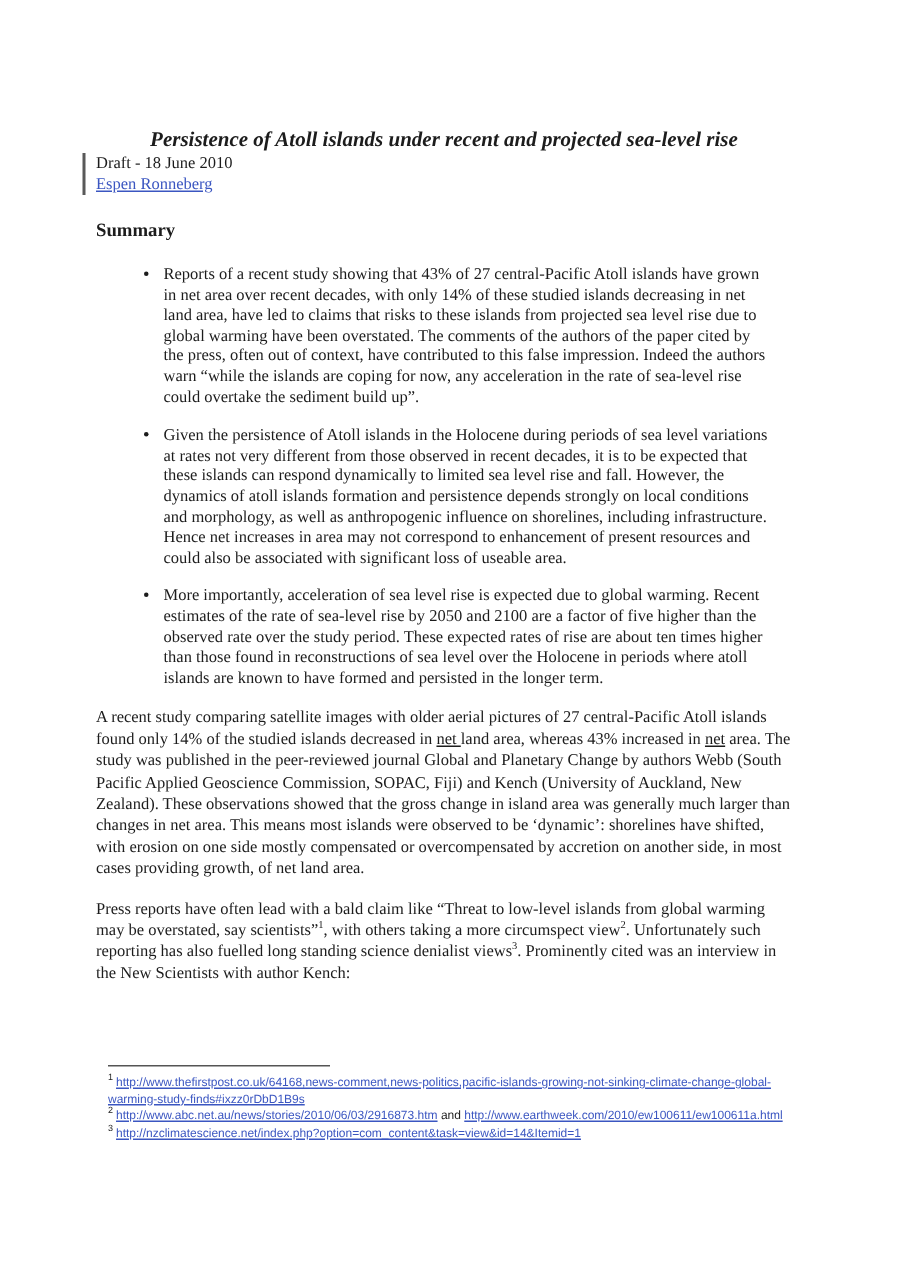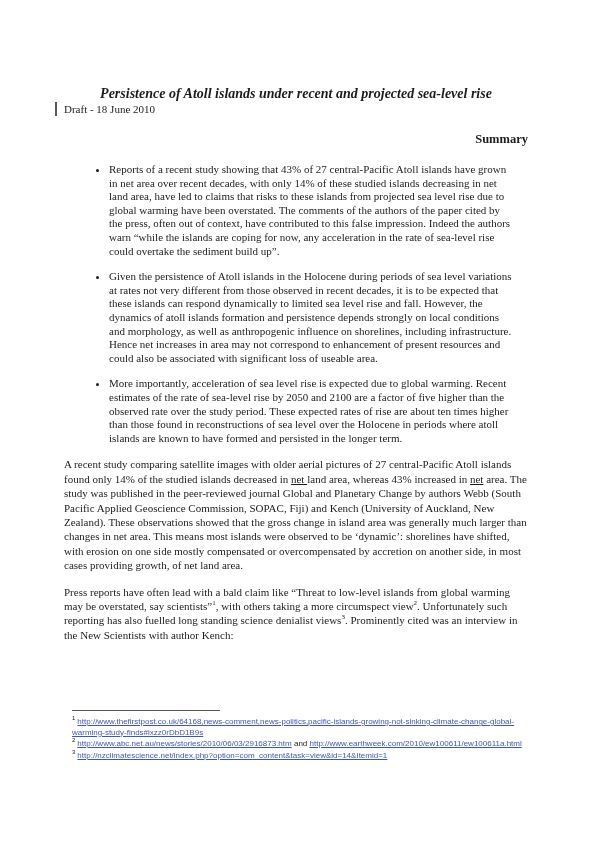--- a/index.html
+++ b/index.html
@@ -29,21 +29,21 @@
   .meta-line { white-space: nowrap; }
 
   .link {
     color: var(--link);
     text-decoration: underline;
     cursor: pointer;
   }
 
   .summary-heading {
     margin: 16px 0 0 0;
-    text-align: right;
+    text-align: left;
     font-size: 12.5px; font-weight: bold; line-height: 15px;
   }
 
   ul.summary-list {
     margin: 16px 0 0 0;
     padding-left: 33px;
     font-size: 11px;
     line-height: 13.6px;
     list-style-type: disc;
   }
@@ -80,20 +80,23 @@
 </style>
 </head>
 <body>
 
 <div class="page">
 
   <h1 class="doc-title">Persistence of Atoll islands under recent and projected sea-level rise</h1>
 
   <div class="meta-block">
     <div class="meta-line">Draft - 18 June 2010</div>
+    <div class="meta-line">
+      <span class="link">Espen Ronneberg</span>
+    </div>
   </div>
 
   <h2 class="summary-heading">Summary</h2>
 
   <ul class="summary-list">
     <li>Reports of a recent study showing that 43% of 27 central-Pacific Atoll islands have grown in net area over recent decades, with only 14% of these studied islands decreasing in net land area, have led to claims that risks to these islands from projected sea level rise due to global warming have been overstated.  The comments of the authors of the paper cited by the press, often out of context, have contributed to this false impression. Indeed the authors warn “while the islands are coping for now, any acceleration in the rate of sea-level rise could overtake the sediment build up”.</li>
     <li>Given the persistence of Atoll islands in the Holocene during periods of sea level variations at rates not very different from those observed in recent decades, it is to be expected that these islands can respond dynamically to limited sea level rise and fall.  However, the dynamics of atoll islands formation and persistence depends strongly on local conditions and morphology, as well as anthropogenic influence on shorelines, including infrastructure. Hence net increases in area may not correspond to enhancement of present resources and could also be associated with significant loss of useable area.</li>
     <li>More importantly, acceleration of sea level rise is expected due to global warming. Recent estimates of the rate of sea-level rise by 2050 and 2100 are a factor of five higher than the observed rate over the study period.  These expected rates of rise are about ten times higher than those found in reconstructions of sea level over the Holocene in periods where atoll islands are known to have formed and persisted in the longer term.</li>
   </ul>
 

